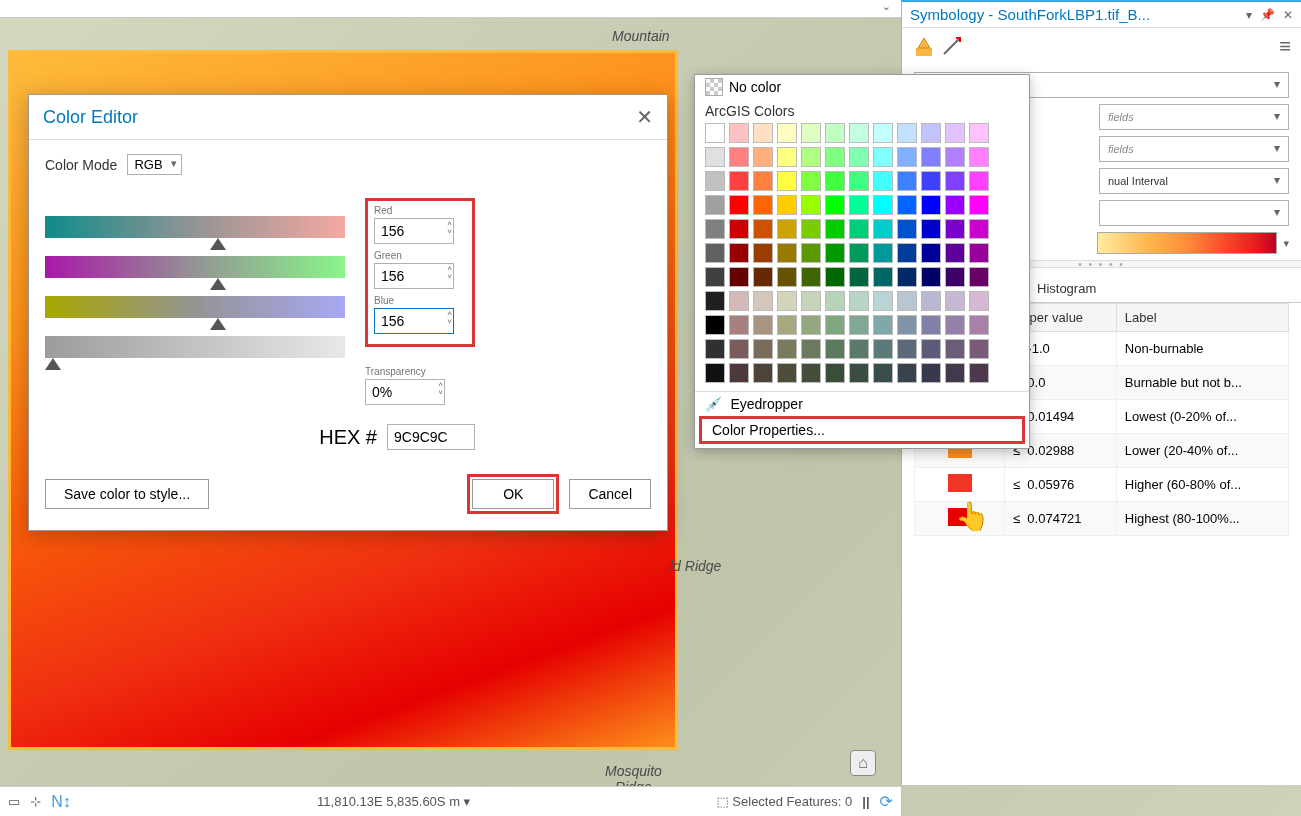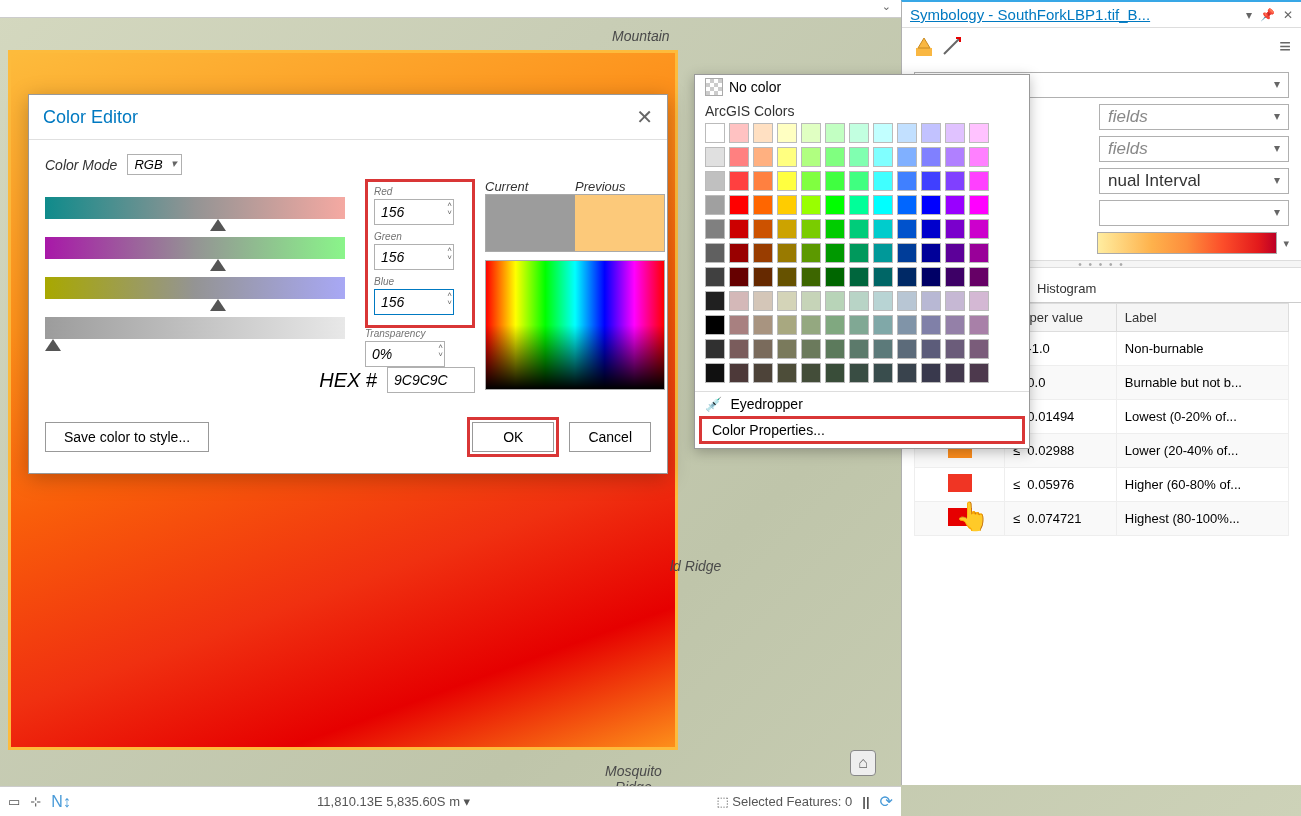--- a/index.html
+++ b/index.html
@@ -8,53 +8,53 @@
 
 .map-bg { position: absolute; inset: 0; background: linear-gradient(135deg, #d4d8bf 0%, #c8cdb5 30%, #bfc5aa 60%, #cdd2b8 100%); }
 .map-overlay { position: absolute; left: 8px; top: 50px; width: 670px; height: 700px; background: linear-gradient(160deg, #fdbb3c 0%, #fd8f1a 30%, #f95e0a 50%, #f03010 70%, #e60000 85%, #fd8f1a 100%); border: 3px solid #fdbb3c; }
 .map-label1 { position: absolute; left: 612px; top: 28px; font-style: italic; color: #4a4a4a; font-size: 14px; }
 .map-label2 { position: absolute; left: 670px; top: 558px; font-style: italic; color: #4a4a4a; font-size: 14px; }
 .map-label3 { position: absolute; left: 605px; top: 763px; font-style: italic; color: #4a4a4a; font-size: 14px; text-align: center; }
 
 
 .symbology-panel { position: absolute; right: 0; top: 0; width: 400px; height: 785px; background: #fff; border-left: 1px solid #b0b0b0; border-top: 2px solid #38a7e6; }
 .sym-header { display: flex; align-items: center; padding: 4px 8px; border-bottom: 1px solid #ddd; }
-.sym-title { color: #0079c1; font-size: 15px; flex: 1; white-space: nowrap; overflow: hidden; text-overflow: ellipsis; text-decoration: underline; }
+.sym-title { color: #0079c1; font-size: 15px; flex: 1; white-space: nowrap; overflow: hidden; text-overflow: ellipsis; }
 .sym-header-icons { display: flex; gap: 8px; color: #666; font-size: 12px; }
 .sym-toolbar { padding: 6px 10px; display: flex; align-items: center; justify-content: space-between; }
 .sym-toolbar-left { display: flex; gap: 4px; }
 .sym-icon-btn { width: 24px; height: 24px; }
 .menu-icon { font-size: 20px; color: #666; }
 .sym-body { padding: 8px 12px; }
 .sym-heading { font-size: 17px; color: #333; margin-bottom: 8px; text-align: right; padding-right: 200px; }
 .sym-dropdown { width: 100%; height: 26px; border: 1px solid #b0b0b0; background: #fff; margin-bottom: 6px; position: relative; }
 .sym-dropdown::after { content: "▾"; position: absolute; right: 8px; top: 4px; color: #666; font-size: 12px; }
 .sym-dropdown.narrow { width: 190px; margin-left: auto; }
-.sym-dropdown span { padding-left: 8px; font-size: 17px; color: #888; font-style: italic; line-height: 24px; }
+.sym-dropdown span { padding-left: 8px; font-size: 11px; color: #888; font-style: italic; line-height: 24px; }
 .sym-dropdown span.normal { font-style: normal; color: #333; }
 .color-scheme-bar { width: 180px; height: 22px; background: linear-gradient(90deg, #ffeda0 0%, #feb24c 30%, #fd8d3c 50%, #fc4e2a 70%, #e31a1c 90%, #bd0026 100%); border: 1px solid #aaa; display: inline-block; }
 .sym-divider { height: 8px; background: #f5f5f5; border-top: 1px solid #ddd; border-bottom: 1px solid #ddd; margin: 6px -12px; display:flex; align-items:center; justify-content:center; color:#aaa; font-size:10px; letter-spacing:2px;}
 .sym-tabs { display: flex; border-bottom: 1px solid #ccc; margin: 0 -12px; }
 .sym-tab { padding: 6px 14px; font-size: 13px; color: #333; border: 1px solid transparent; border-bottom: none; margin-left: 120px; }
 .offset-row { display: flex; gap: 6px; justify-content: flex-end; padding: 8px 0; }
 .offset-btn { padding: 4px 14px; border: 1px solid #b0b0b0; background: #fff; font-size: 13px; }
 .sym-table { width: 100%; border-collapse: collapse; font-size: 13px; }
 .sym-table th { text-align: left; padding: 6px 8px; background: #f5f5f5; border: 1px solid #ddd; font-weight: normal; color: #333; }
 .sym-table td { padding: 6px 8px; border: 1px solid #eee; }
 .sym-table tr:nth-child(even) td { background: #f9f9f9; }
 .color-swatch-cell { width: 90px; text-align: center; }
 .color-swatch { width: 24px; height: 18px; display: inline-block; }
 .cursor-hand { position: absolute; left: 955px; top: 500px; font-size: 28px; pointer-events: none; }
 
 
 .color-editor { position: absolute; left: 28px; top: 94px; width: 640px; background: #fff; border: 1px solid #999; box-shadow: 0 4px 20px rgba(0,0,0,0.25); }
 .ce-header { display: flex; align-items: center; padding: 10px 14px; border-bottom: 1px solid #e0e0e0; }
 .ce-title { color: #0079c1; font-size: 18px; flex: 1; }
 .ce-close { font-size: 20px; color: #666; cursor: pointer; }
-.ce-body { padding: 14px 16px; display: grid; grid-template-columns: 310px 110px 180px; gap: 0 10px; align-items: start; font-style: italic; }
+.ce-body { padding: 14px 16px; display: grid; grid-template-columns: 310px 110px 180px; gap: 19px 10px; align-items: start; }
 .ce-mode-row { grid-column: 1 / 4; display: flex; align-items: center; gap: 10px; margin-bottom: 4px; }
 .ce-mode-label { font-size: 14px; color: #333; }
 .ce-mode-select { border: 1px solid #b0b0b0; padding: 2px 18px 2px 6px; font-size: 13px; position: relative; }
 .ce-mode-select::after { content: "▾"; position: absolute; right: 4px; top: 2px; font-size: 11px; color: #666; }
 .slider { height: 22px; width: 300px; position: relative; margin: 18px 0; }
 .slider.red { background: linear-gradient(90deg, #0f8b8b 0%, #949494 50%, #f5a9a2 100%); }
 .slider.green { background: linear-gradient(90deg, #a818a8 0%, #949494 50%, #8af58a 100%); }
 .slider.blue { background: linear-gradient(90deg, #a8a800 0%, #949494 50%, #a8a8f5 100%); }
 .slider.transp { background: linear-gradient(90deg, #9c9c9c 0%, #e8e8e8 100%); }
 .slider-thumb { position: absolute; bottom: -12px; width: 0; height: 0; border-left: 8px solid transparent; border-right: 8px solid transparent; border-bottom: 12px solid #555; }
@@ -412,31 +412,20 @@
         </div>
     </div>
 
     <div class="hex-row" style="grid-row:6;">
       <span class="hex-label">HEX #</span>
       <div class="hex-input">
           <span>9C9C9C</span>
         </div>
     </div>
 
-    <div class="preview-col">
-      <div class="preview-labels">
-        <span>Current</span>
-        <span>Previous</span>
-      </div>
-      <div class="preview-swatches">
-        <div class="preview-cur"></div>
-        <div class="preview-prev"></div>
-      </div>
-      <div class="spectrum"></div>
-    </div>
   </div>
   <div class="ce-footer">
     <button class="ce-btn">Save color to style...</button>
     <div class="spacer"></div>
     <div class="ok-highlight">
       <button class="ce-btn" style="padding:6px 30px;">OK</button>
     </div>
     <button class="ce-btn">Cancel</button>
   </div>
 </div>

